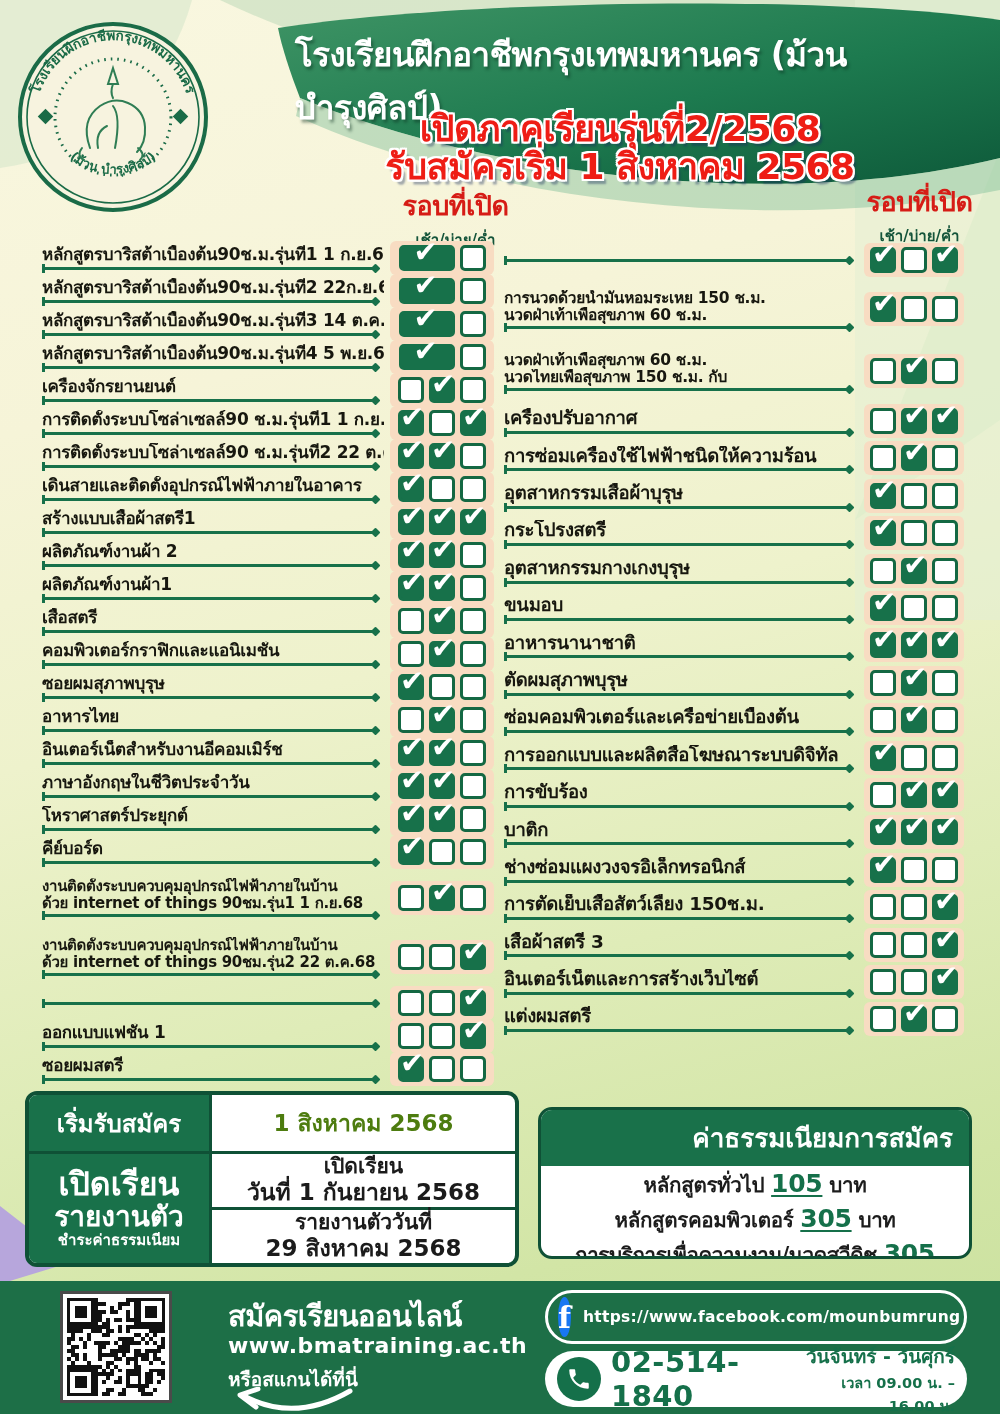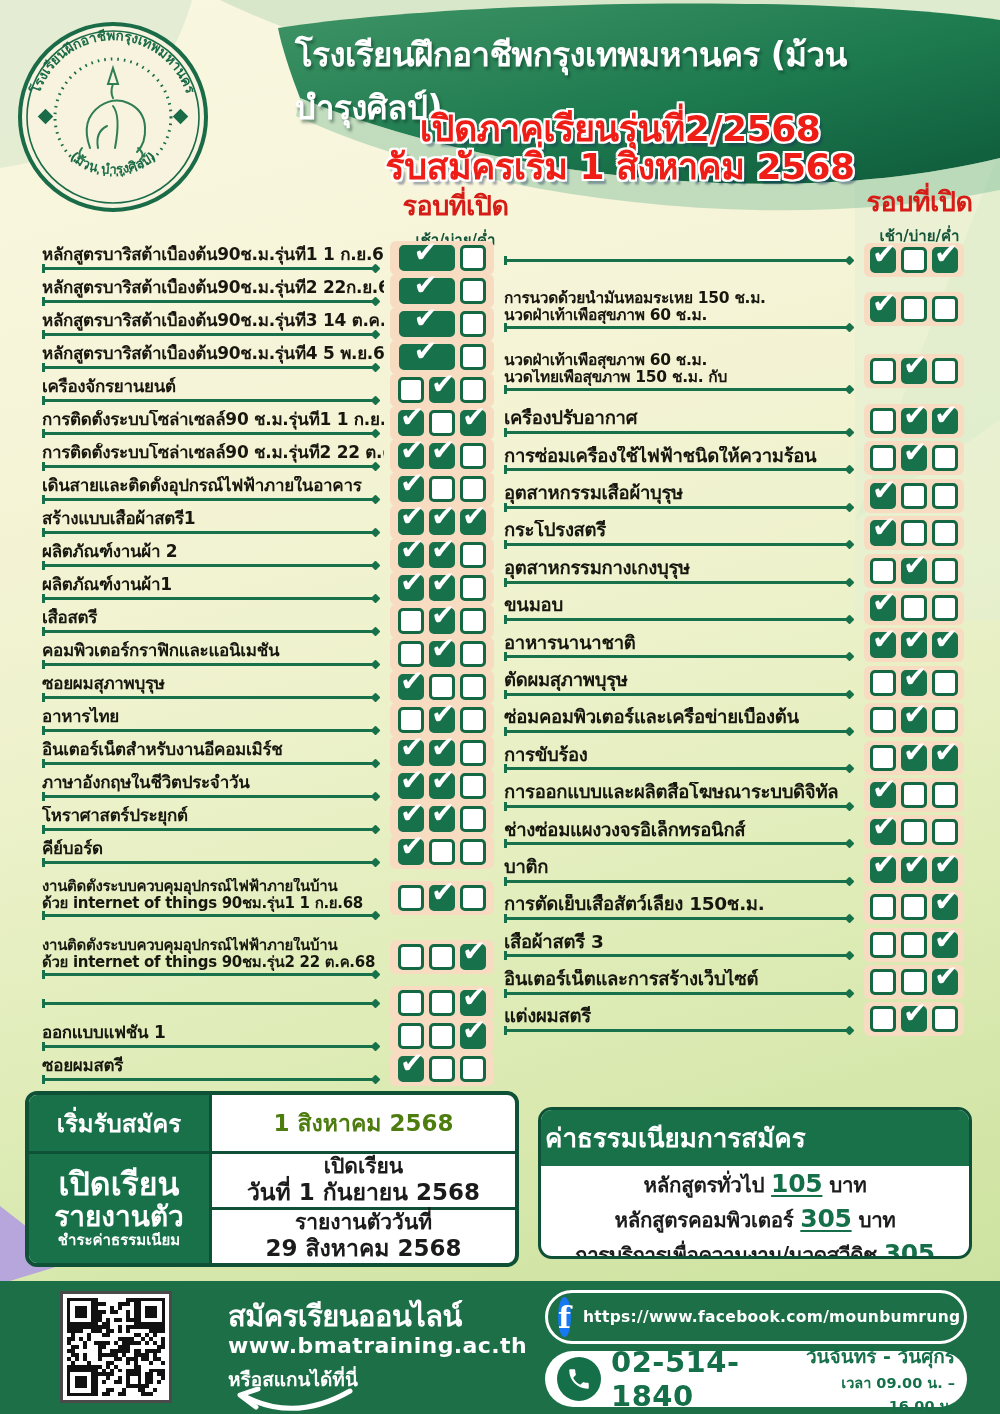--- a/index.html
+++ b/index.html
@@ -56,21 +56,21 @@
   .sml{font-size:15px;font-weight:bold;line-height:1.2}
   .val1{font-size:23px;font-weight:800;color:#4d7c0f}
   .vcell{flex:1;display:flex;flex-direction:column;justify-content:center;align-items:center;width:100%}
   .vcell+.vcell{border-top:3px solid #0f5136}
   .v{font-size:21px;font-weight:800;color:#1b1b1b;line-height:1.2}
   .v.bigger{font-size:23px}
 
   
   .fees{position:absolute;left:538px;top:1107px;width:428px;height:146px;background:#fff;
     border:3px solid #0f5136;border-radius:14px;overflow:hidden;display:flex;flex-direction:column}
-  .fees-head{background:#19714a;color:#fff;text-align:left;font-size:26px;font-weight:800;padding:7px 4px 8px}
+  .fees-head{background:#19714a;color:#fff;text-align:right;font-size:26px;font-weight:800;padding:7px 16px 8px}
   .fees-body{flex:1;display:flex;flex-direction:column;justify-content:center;gap:2px;padding:2px 14px}
   .fee-line{text-align:center;font-weight:bold;color:#1c1c1c;font-size:20.5px;letter-spacing:-.3px}
   .fee-amt{color:#15704a;font-size:25px;font-weight:800;text-decoration:underline;text-underline-offset:3px}
 
   
   .footer{position:absolute;left:0;top:1281px;width:1000px;height:133px;background:#1d6f47}
   .qr{position:absolute;left:60px;top:10px;width:112px;height:112px;background:#fff;border:3px solid #4a4a4a;box-sizing:border-box;padding:4px}
   .ftitle{position:absolute;left:228px;top:12px;font-size:29px;font-weight:800;color:#fff;letter-spacing:-.5px}
   .fsite{position:absolute;left:228px;top:52px;font-size:22px;font-weight:bold;color:#fff;letter-spacing:.4px}
   .fscan{position:absolute;left:228px;top:83px;font-size:19px;font-weight:bold;color:#fff}
@@ -541,60 +541,60 @@
           <div class="rule"></div>
         </div>
         <div class="boxes">
           <span class="chk"></span>
           <span class="chk checked"></span>
           <span class="chk"></span>
         </div>
       </div>
       <div class="row s">
         <div class="txtwrap">
+          <div class="line">การออกแบบและผลิตสื่อโฆษณาระบบดิจิทัล</div>
+          <div class="rule"></div>
+        </div>
+        <div class="boxes">
+          <span class="chk checked"></span>
+          <span class="chk"></span>
+          <span class="chk"></span>
+        </div>
+      </div>
+      <div class="row s">
+        <div class="txtwrap">
           <div class="line">การขับร้อง</div>
           <div class="rule"></div>
         </div>
         <div class="boxes">
           <span class="chk"></span>
           <span class="chk checked"></span>
           <span class="chk checked"></span>
         </div>
       </div>
       <div class="row s">
         <div class="txtwrap">
-          <div class="line">การออกแบบและผลิตสื่อโฆษณาระบบดิจิทัล</div>
-          <div class="rule"></div>
-        </div>
-        <div class="boxes">
-          <span class="chk checked"></span>
-          <span class="chk"></span>
-          <span class="chk"></span>
+          <div class="line">บาติก</div>
+          <div class="rule"></div>
+        </div>
+        <div class="boxes">
+          <span class="chk checked"></span>
+          <span class="chk checked"></span>
+          <span class="chk checked"></span>
         </div>
       </div>
       <div class="row s">
         <div class="txtwrap">
           <div class="line">ช่างซ่อมแผงวงจรอิเล็กทรอนิกส์</div>
           <div class="rule"></div>
         </div>
         <div class="boxes">
           <span class="chk checked"></span>
           <span class="chk"></span>
           <span class="chk"></span>
-        </div>
-      </div>
-      <div class="row s">
-        <div class="txtwrap">
-          <div class="line">บาติก</div>
-          <div class="rule"></div>
-        </div>
-        <div class="boxes">
-          <span class="chk checked"></span>
-          <span class="chk checked"></span>
-          <span class="chk checked"></span>
         </div>
       </div>
       <div class="row s">
         <div class="txtwrap">
           <div class="line">การตัดเย็บเสื้อสัตว์เลี้ยง 150ช.ม.</div>
           <div class="rule"></div>
         </div>
         <div class="boxes">
           <span class="chk"></span>
           <span class="chk"></span>

